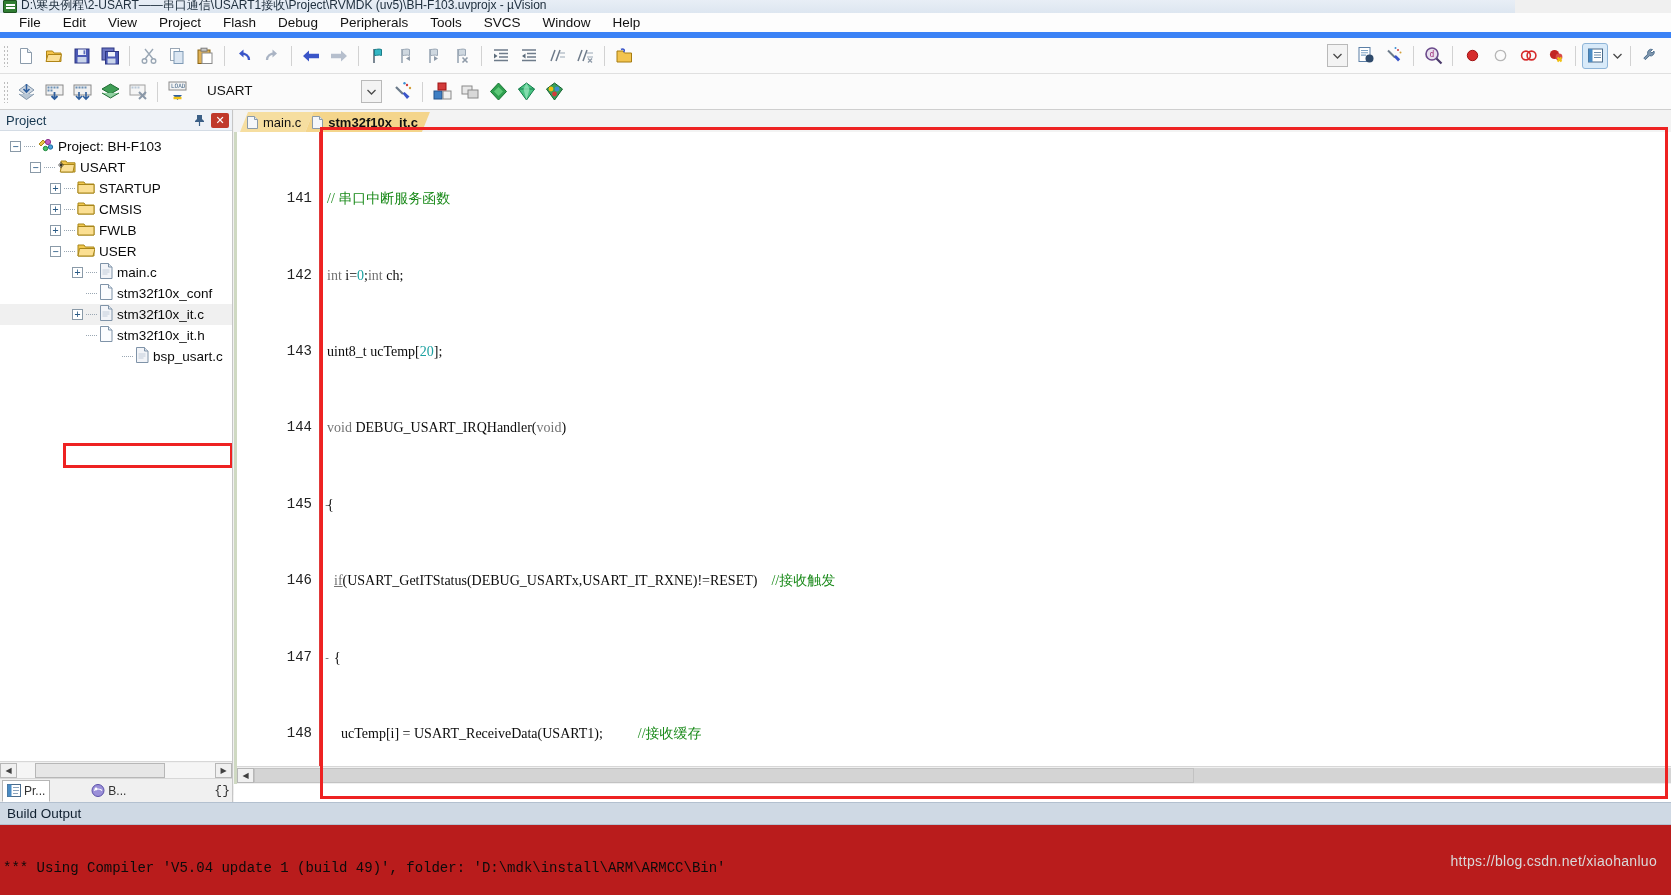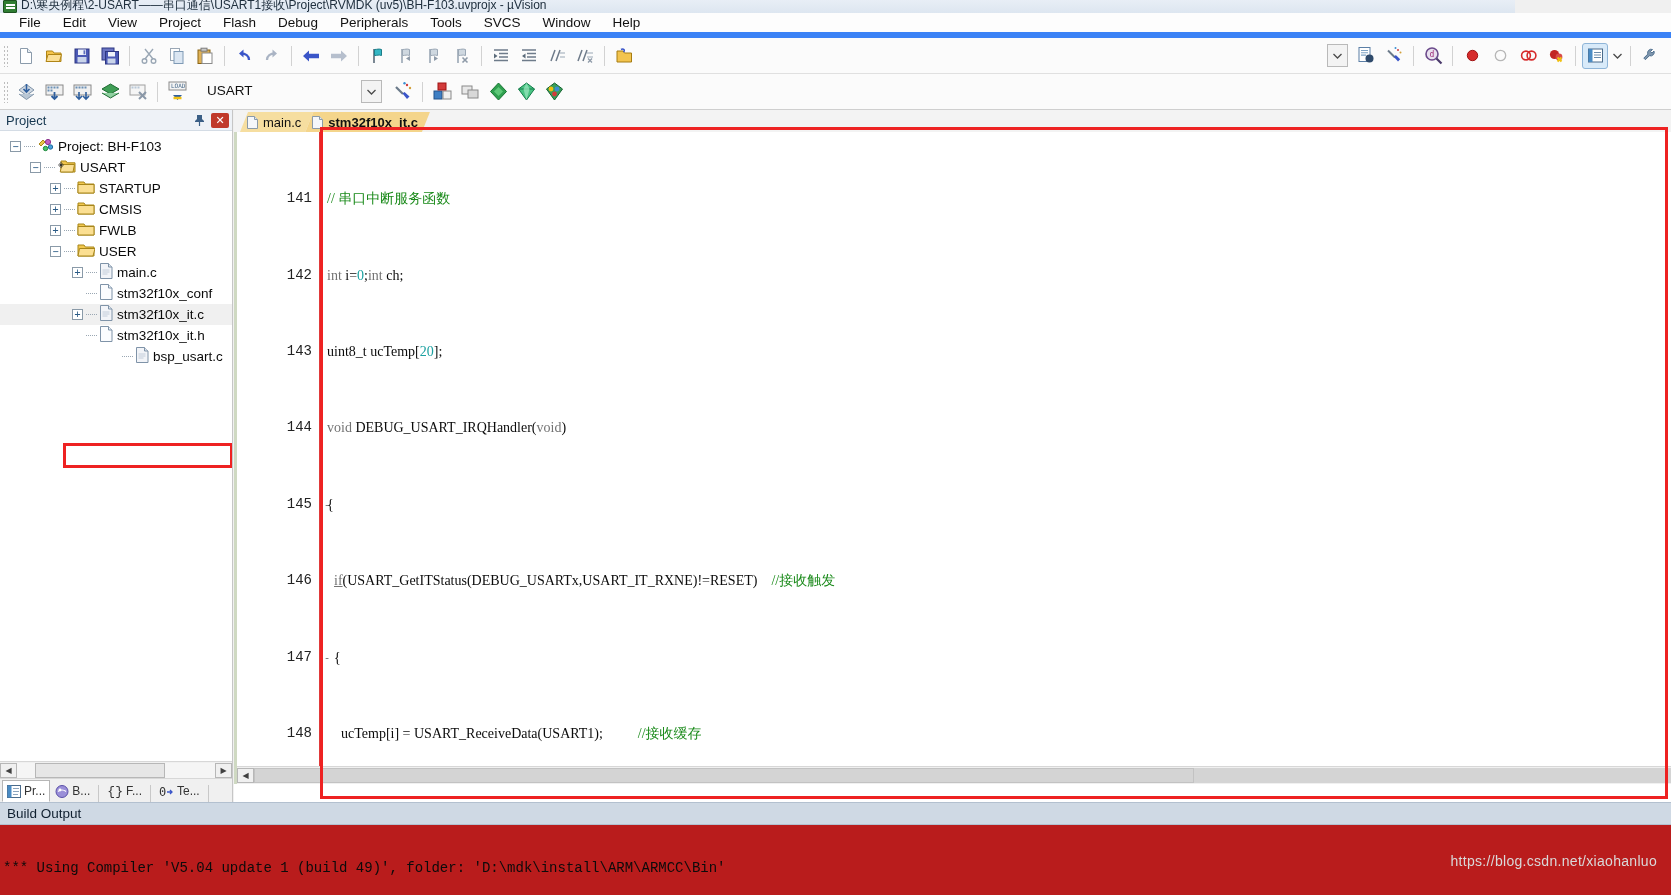--- a/index.html
+++ b/index.html
@@ -161,21 +161,21 @@
     align-items: center; justify-content: center;
     font-size: 8px; color: #404040; flex: none;
   }
   .sb-track { flex: 1; height: 15px; background: #f5f5f5; position: relative; }
   .sb-thumb {
     position: absolute; left: 18px; top: 0; width: 130px; height: 15px;
     background: #e6e6e6; border: 1px solid #b7b7b7;
   }
   .pp-tabs {
     height: 24px; background: #f0f0f0; border-top: 1px solid #d7d7d7;
-    display: flex; align-items: flex-end; flex: none; padding-left: 2px;
+    display: flex; align-items: center; flex: none; padding-left: 2px; gap: 36px;
   }
   .pp-tab {
     display: flex; align-items: center; height: 22px;
     padding: 0 4px; font-size: 12px; color: #333;
     border: 1px solid transparent; white-space: nowrap;
   }
   .pp-tab.active { background: #fff; border: 1px solid #b6b6b6; border-bottom-color: #fff; }
   .pp-tab .gl { margin-right: 3px; display: inline-flex; }
   .ptsep { width: 1px; height: 17px; background: #c8c8c8; margin: 0 3px; }
 

